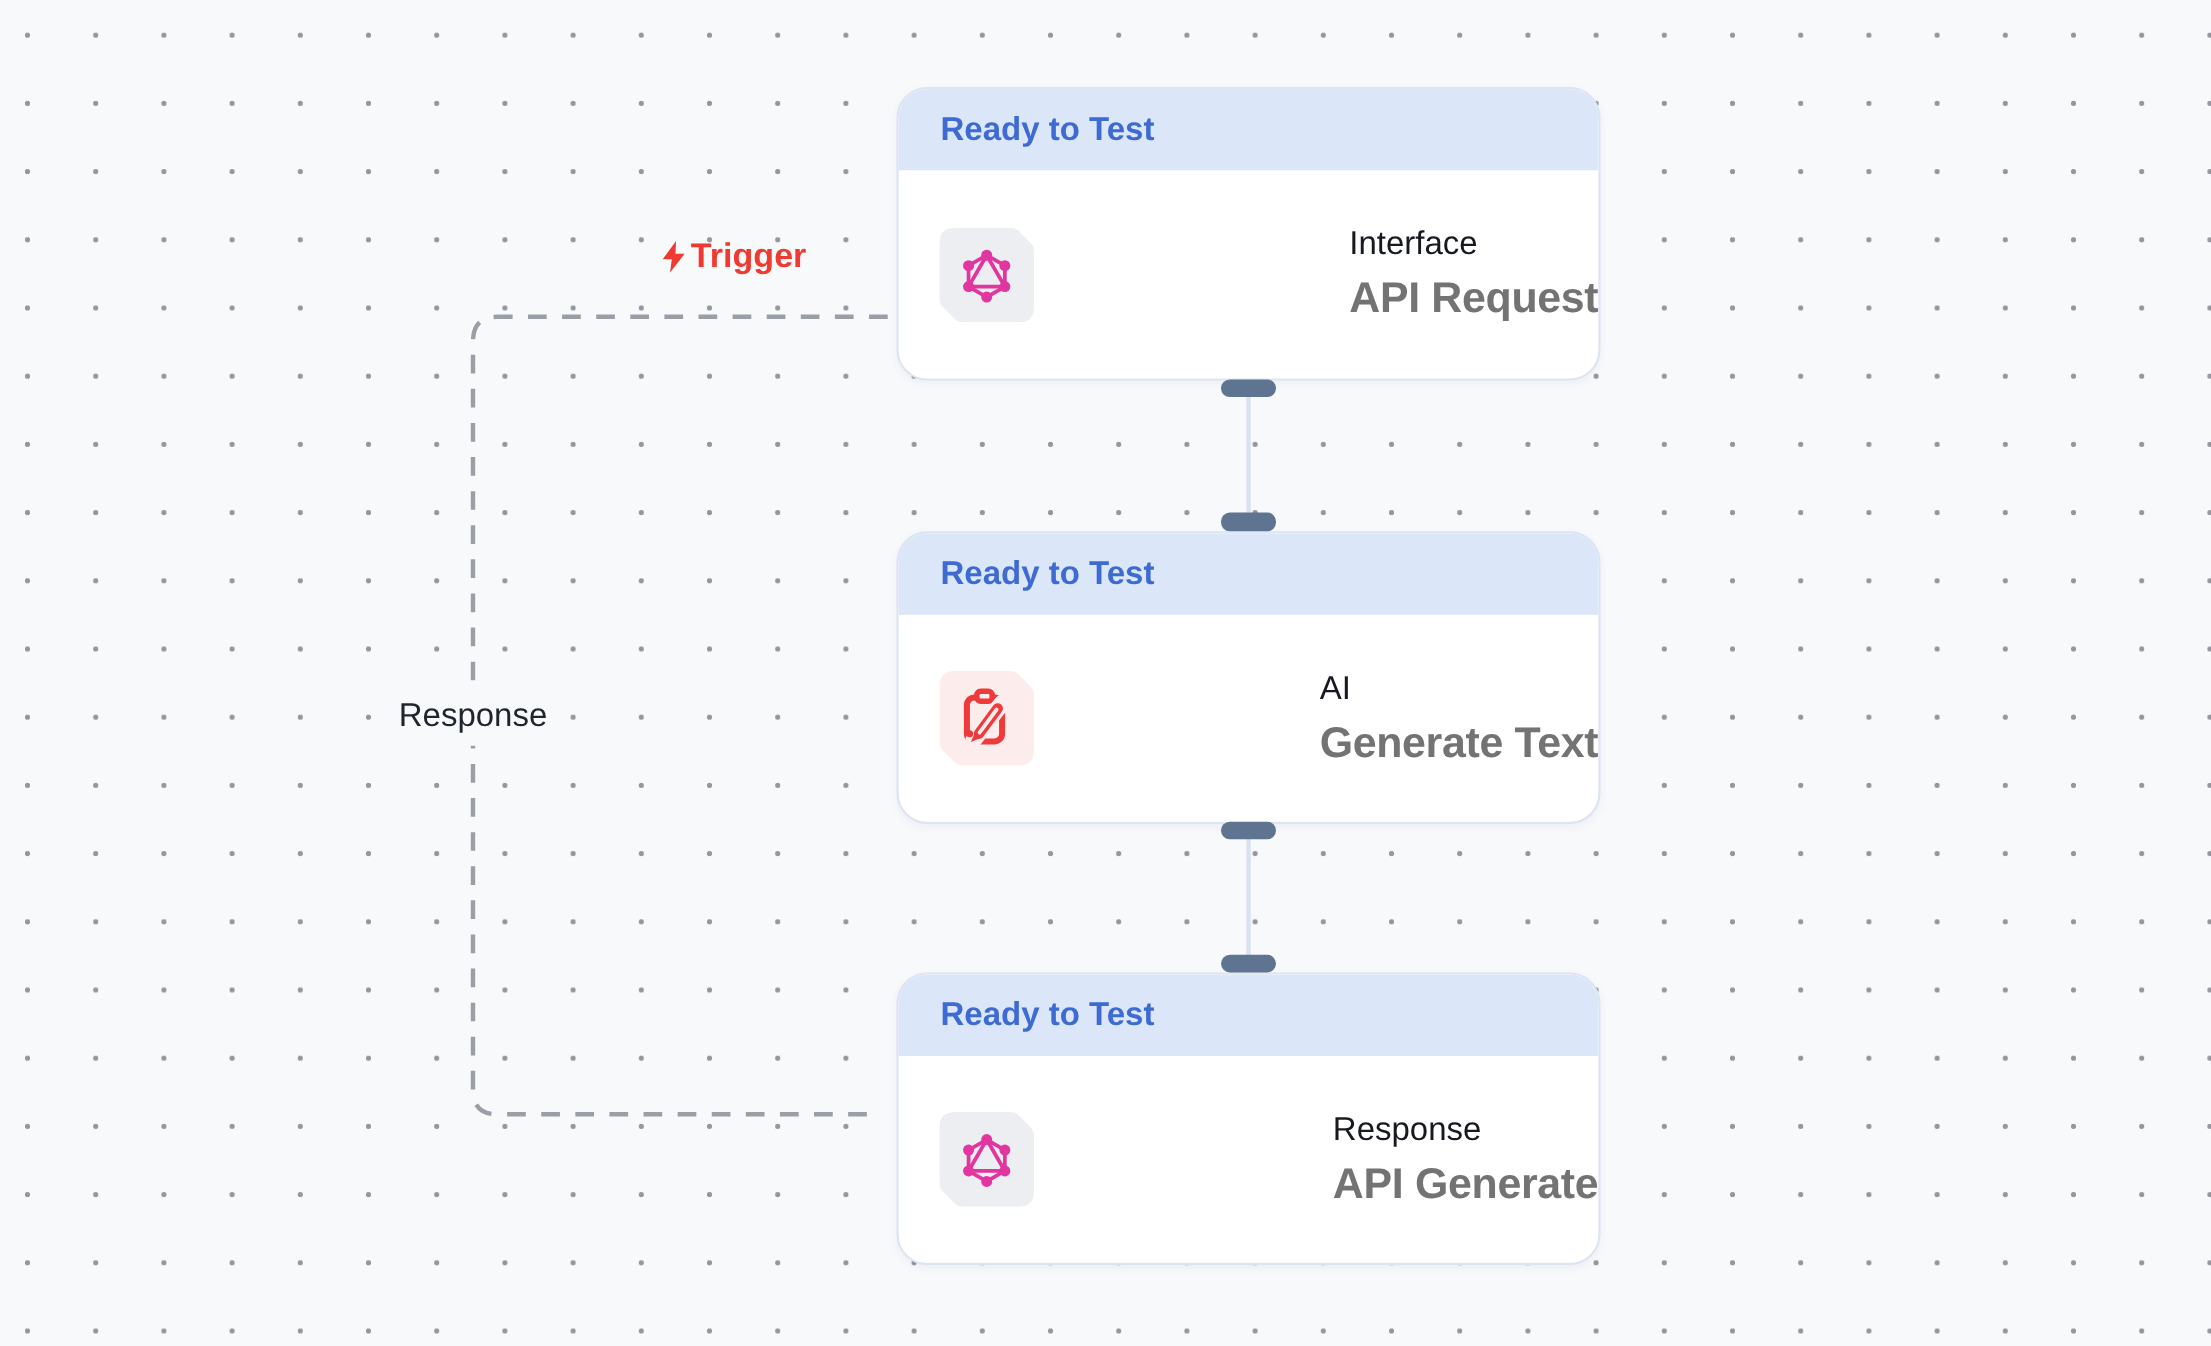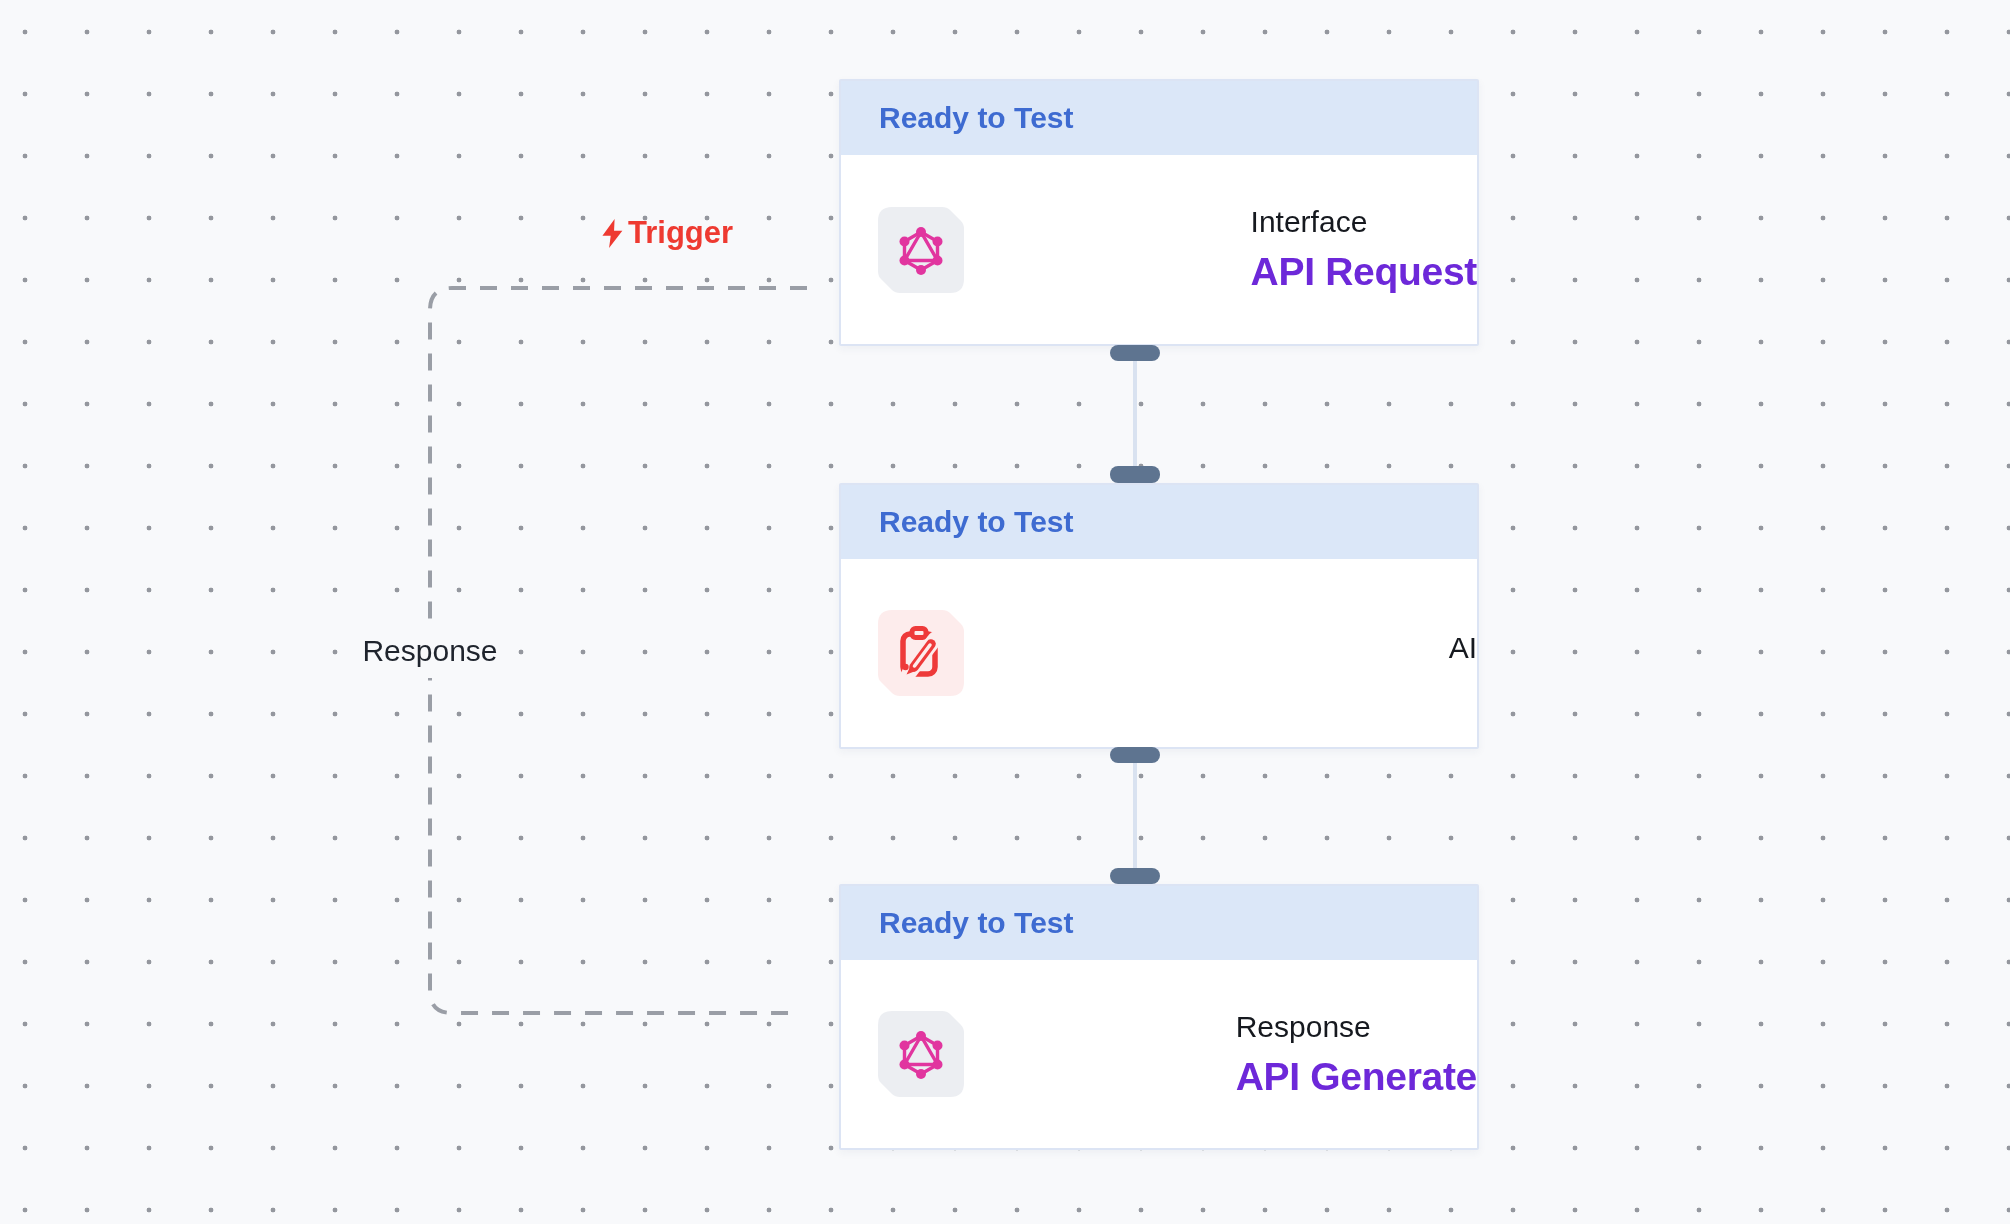--- a/index.html
+++ b/index.html
@@ -17,41 +17,40 @@
   .vline{position:absolute;width:4px;background:#d9e2f0;z-index:2;}
   .v1{left:1133px;top:355px;height:117px;}
   .v2{left:1133px;top:757px;height:115px;}
   .handle{position:absolute;width:50px;height:16px;border-radius:8px;background:#5e7490;z-index:5;}
   .h1b{left:1110px;top:345px;}
   .h2t{left:1110px;top:466px;height:17px;}
   .h2b{left:1110px;top:747px;}
   .h3t{left:1110px;top:868px;}
   .node{
     position:absolute;left:815px;width:640px;height:266px;
-    border:2px solid #dce4f4;border-radius:2px;
+    border:2px solid #dce4f4;border-radius:28px;
     background:#ffffff;overflow:hidden;box-sizing:border-box;
     box-shadow:0 3px 8px rgba(40,60,100,0.05);
     z-index:4;
-    margin-left:24px;
   }
   .n1{top:79px;height:267px;}
   .n2{top:483px;}
   .n3{top:884px;}
   .node-header{
     height:74px;background:#dbe7f8;display:flex;align-items:center;
     padding-left:38px;font-size:30px;font-weight:700;color:#3e6bd1;
   }
   .node-body{
     height:calc(100% - 74px);display:flex;align-items:center;
     padding-left:37px;gap:28px;background:#ffffff;justify-content:space-between;
   }
   .icon-wrap{width:86px;height:86px;flex:0 0 auto;}
   .node-text{display:flex;flex-direction:column;}
   .cat{font-size:30px;color:#16191f;margin-bottom:11px;}
-  .title{font-size:39px;font-weight:700;color:#6d28d9;letter-spacing:-0.3px;}
+  .title{font-size:39px;font-weight:700;color:#737373;letter-spacing:-0.3px;}
   .edge-label-trigger{
     position:absolute;left:600px;top:215px;display:flex;align-items:center;gap:1px;
     color:#ee3a31;font-size:31px;font-weight:700;z-index:3;text-align:center;
   }
   .edge-label-response{
     position:absolute;left:430px;top:651px;transform:translate(-50%,-50%);
     background:#f8f9fb;padding:10px 6px;font-size:30px;color:#1f242d;z-index:3;
   }
 </style>
 </head>
@@ -120,20 +119,21 @@
           <rect x="19" y="3.5" width="14" height="9" rx="3.5" fill="#fdecec" stroke="#ee3a3a" stroke-width="5"></rect>
           <line x1="16" y1="48" x2="42" y2="14" stroke="#fdecec" stroke-width="15" stroke-linecap="round"></line>
           <line x1="21" y1="42" x2="38" y2="19" stroke="#ee3a3a" stroke-width="9.5" stroke-linecap="round"></line>
           <line x1="21.5" y1="41" x2="37" y2="20" stroke="#fdecec" stroke-width="3.5" stroke-linecap="round"></line>
           <polygon points="13.5,49.5 22.5,46 17.5,41" fill="#ee3a3a"></polygon>
           <circle cx="12.5" cy="42" r="3.2" fill="#ee3a3a"></circle>
         </g>
       </svg>
       <div class="node-text">
         <span class="cat">AI</span>
+        <span class="title">Generate Text</span>
       </div>
     </div>
   </div>
 
   <div class="node n3">
     <div class="node-header">
       <span>Ready to Test</span>
     </div>
     <div class="node-body">
       <svg class="icon-wrap" viewBox="0 0 86 86">

